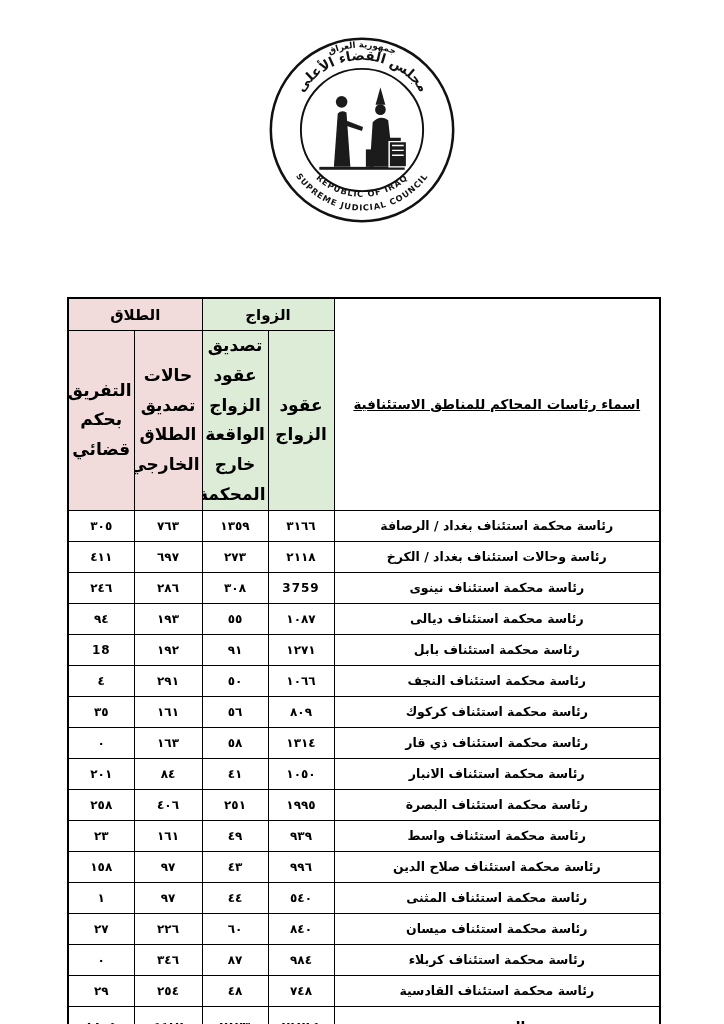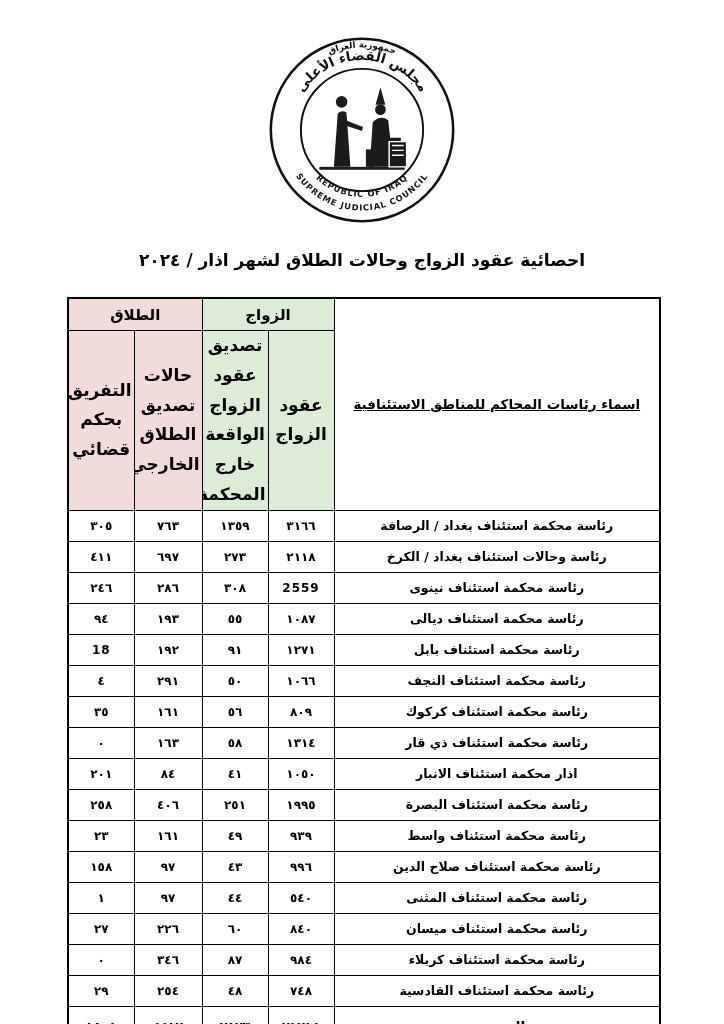--- a/index.html
+++ b/index.html
@@ -102,21 +102,20 @@
 
       <path d="M114,74 L119,56 L124,74 Z"></path>
       <circle cx="119" cy="79" r="5.5"></circle>
       <path d="M108,138 L111,92 Q119,84 127,90 L129,108 L140,108 L140,138 Z"></path>
 
       <path d="M128,112 L146,112 L146,138 L128,138 Z M131,116 L143,116 M131,121 L143,121 M131,126 L143,126" stroke="#fff" stroke-width="1.5"></path>
       <rect x="104" y="120" width="8" height="18"></rect>
     </g>
   </svg>
 
-  <div class="doc-title">احصائية عقود الزواج وحالات الطلاق لشهر اذار / ٢٠٢٤</div>
 
   <table class="stats">
     <colgroup>
       <col class="c-names">
         <col class="c-num">
         <col class="c-num">
         <col class="c-num-w">
         <col class="c-num">
     </colgroup>
     <tbody>
@@ -141,21 +140,21 @@
       </tr>
       <tr class="data-row">
         <td class="name-cell">رئاسة وحالات استئناف بغداد / الكرخ</td>
         <td class="num-cell">٢١١٨</td>
         <td class="num-cell">٢٧٣</td>
         <td class="num-cell">٦٩٧</td>
         <td class="num-cell">٤١١</td>
       </tr>
       <tr class="data-row">
         <td class="name-cell">رئاسة محكمة استئناف نينوى</td>
-        <td class="num-cell">2559</td>
+        <td class="num-cell">3759</td>
         <td class="num-cell">٣٠٨</td>
         <td class="num-cell">٢٨٦</td>
         <td class="num-cell">٢٤٦</td>
       </tr>
       <tr class="data-row">
         <td class="name-cell">رئاسة محكمة استئناف ديالى</td>
         <td class="num-cell">١٠٨٧</td>
         <td class="num-cell">٥٥</td>
         <td class="num-cell">١٩٣</td>
         <td class="num-cell">٩٤</td>
@@ -182,21 +181,21 @@
         <td class="num-cell">٣٥</td>
       </tr>
       <tr class="data-row">
         <td class="name-cell">رئاسة محكمة استئناف ذي قار</td>
         <td class="num-cell">١٣١٤</td>
         <td class="num-cell">٥٨</td>
         <td class="num-cell">١٦٣</td>
         <td class="num-cell">٠</td>
       </tr>
       <tr class="data-row">
-        <td class="name-cell">اذار محكمة استئناف الانبار</td>
+        <td class="name-cell">رئاسة محكمة استئناف الانبار</td>
         <td class="num-cell">١٠٥٠</td>
         <td class="num-cell">٤١</td>
         <td class="num-cell">٨٤</td>
         <td class="num-cell">٢٠١</td>
       </tr>
       <tr class="data-row">
         <td class="name-cell">رئاسة محكمة استئناف البصرة</td>
         <td class="num-cell">١٩٩٥</td>
         <td class="num-cell">٢٥١</td>
         <td class="num-cell">٤٠٦</td>

